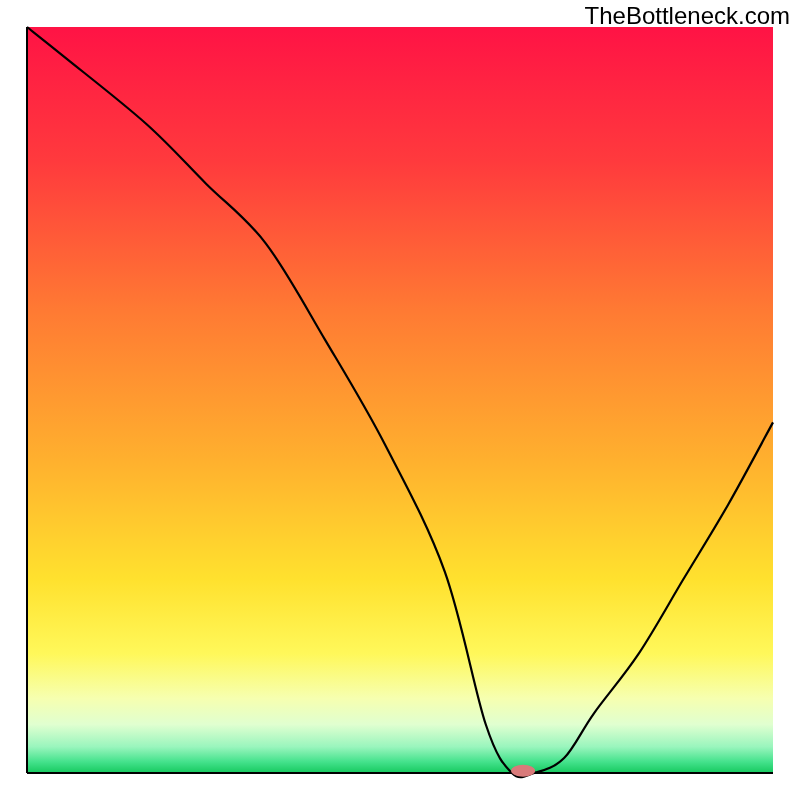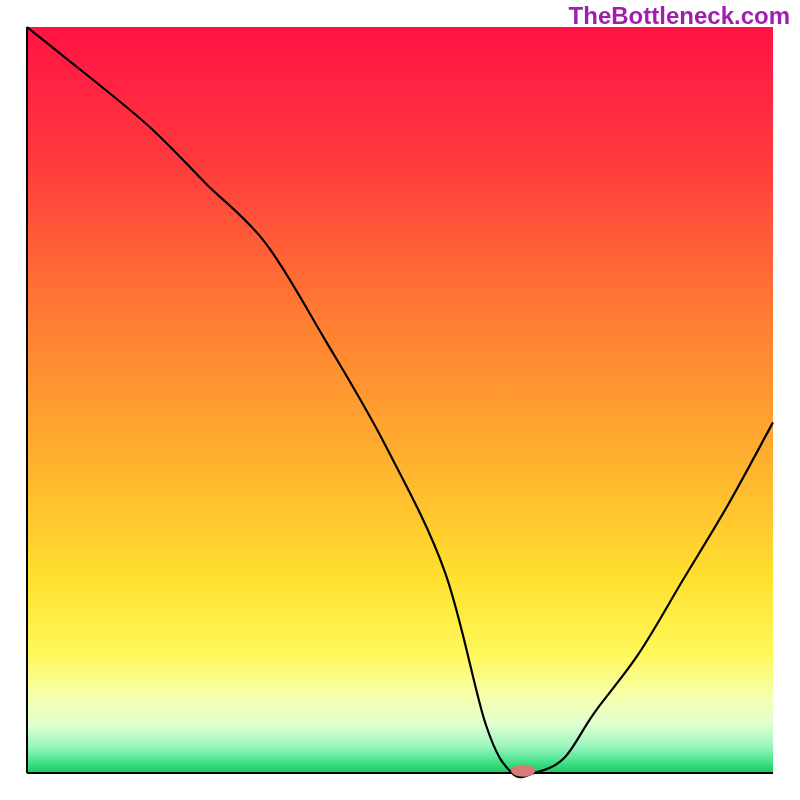--- a/index.html
+++ b/index.html
@@ -13,22 +13,22 @@
   .container {
     position: relative;
     width: 800px;
     height: 800px;
   }
   .watermark {
     position: absolute;
     top: 2px;
     right: 10px;
     font-size: 24px;
-    font-weight: 700;
-    color: #a21caf;
+    font-weight: 400;
+    color: #000000;
     z-index: 10;
   }
   svg.chart {
     position: absolute;
     top: 0;
     left: 0;
   }
 </style>
 </head>
 <body>

